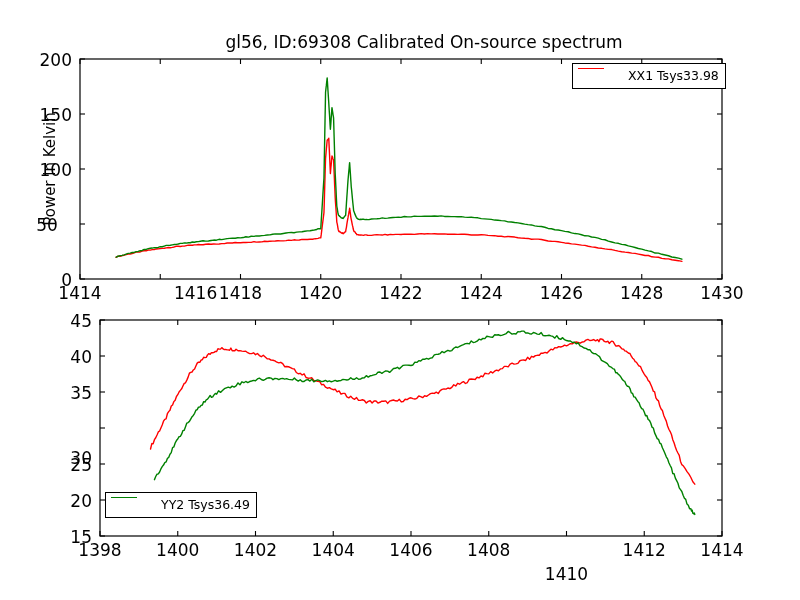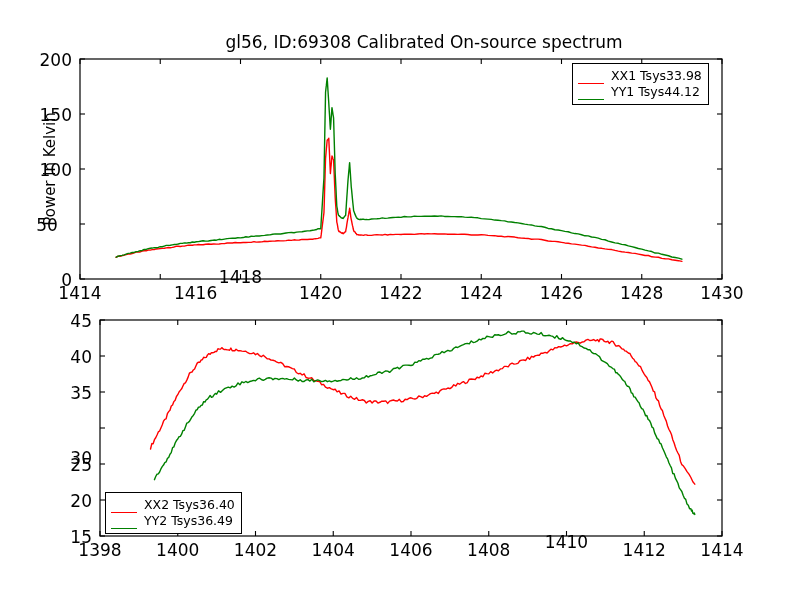--- a/index.html
+++ b/index.html
@@ -7,21 +7,21 @@
     width:800px;height:600px;background:#ffffff;
     font-family:"DejaVu Sans","Liberation Sans",sans-serif;
     overflow:hidden;position:relative;
   }
   #figure{position:absolute;left:0;top:0;width:800px;height:600px;}
   .tick-label{position:absolute;font-size:17px;color:#000;white-space:nowrap;}
   .axis-title{position:absolute;font-size:15px;color:#000;white-space:nowrap;}
   .plot-title{position:absolute;font-size:17px;color:#000;white-space:nowrap;}
   .legend-box{position:absolute;border:1px solid #000;background:#fff;
     padding:4px 6px 4px 5px;}
-  .legend-row{display:flex;align-items:flex-end;height:16px;}
+  .legend-row{display:flex;align-items:flex-start;height:16px;gap:17px;}
   .legend-swatch{width:26px;height:0;border-top:1.6px solid;margin-right:7px;}
   .legend-text{font-size:12.5px;color:#000;white-space:nowrap;line-height:16px;}
   svg{display:block;}
 </style>
 </head>
 <body>
 
 <div id="figure">
 
   <div class="plot-title" style="left:0;top:32px;width:800px;text-align:center;margin-left:24px;">gl56, ID:69308 Calibrated On-source spectrum</div>
@@ -100,59 +100,51 @@
         <polyline points="150.54,449.02 151.83,443.58 153.13,443.80 154.43,439.70 155.72,437.76 157.02,434.99 158.31,431.92 159.61,430.98 160.90,428.06 162.20,424.99 163.50,421.23 164.79,419.30 166.09,418.94 167.38,413.71 168.68,411.64 169.98,410.18 171.27,406.01 172.57,404.93 173.86,401.62 175.16,400.24 176.45,396.46 177.75,394.70 179.05,391.97 180.34,390.34 181.64,388.83 182.93,386.06 184.23,383.37 185.52,382.78 186.82,380.11 188.12,377.13 189.41,373.18 190.71,372.33 192.00,372.04 193.30,369.94 194.60,368.95 195.89,366.08 197.19,363.11 198.48,362.11 199.78,362.33 201.07,360.19 202.37,359.53 203.67,357.26 204.96,357.59 206.26,357.38 207.55,354.90 208.85,353.62 210.15,354.29 211.44,352.60 212.74,352.81 214.03,352.42 215.33,351.35 216.63,351.46 217.92,348.77 219.22,349.11 220.51,349.10 221.81,347.62 223.10,348.88 224.40,349.67 225.70,349.40 226.99,349.83 228.29,349.85 229.58,350.24 230.88,348.06 232.18,350.69 233.47,350.59 234.77,350.74 236.06,349.21 238.01,350.70 239.95,350.59 241.89,351.14 243.84,351.38 245.78,351.30 247.72,352.72 249.67,353.65 251.61,353.62 253.56,352.82 255.50,354.70 257.44,353.47 259.39,355.56 261.33,356.72 263.28,355.26 265.22,356.94 267.16,358.74 269.11,358.87 271.05,360.17 272.99,360.23 274.94,360.85 276.88,362.21 278.83,362.90 280.77,362.32 282.71,363.64 284.66,366.74 286.60,366.47 288.54,366.77 290.49,367.59 292.43,368.64 294.38,369.04 296.32,372.48 298.26,373.73 300.21,373.31 302.15,374.99 304.09,373.83 306.04,377.49 307.98,378.18 309.92,378.09 311.87,377.79 313.81,380.50 315.76,380.73 317.70,381.23 319.64,381.47 321.59,384.76 323.53,384.35 325.47,387.19 327.42,388.20 329.36,387.68 331.31,388.78 333.25,389.70 335.19,389.24 337.14,391.83 339.08,390.91 341.03,394.18 342.97,393.33 344.91,393.38 346.86,396.85 348.80,397.90 350.74,396.31 352.69,398.37 354.63,399.28 356.57,397.58 358.52,400.29 360.46,400.37 362.41,399.76 364.35,400.49 366.29,403.01 368.24,401.38 370.18,400.72 372.13,402.97 374.07,400.98 376.01,401.05 377.96,403.04 379.90,402.27 381.84,401.21 383.79,401.23 385.73,400.92 387.68,403.40 389.62,401.13 391.56,400.54 393.51,400.00 395.45,400.80 397.39,400.94 399.34,399.36 401.28,401.93 403.22,401.49 405.17,399.25 407.11,399.61 409.06,398.20 411.00,397.78 412.94,398.65 414.89,399.03 416.83,398.29 418.78,395.99 420.72,396.64 422.66,397.66 424.61,395.79 426.55,396.38 428.49,395.03 430.44,393.69 432.38,393.14 434.32,393.43 436.27,392.17 438.21,393.51 440.16,390.58 442.10,389.41 444.04,388.89 445.99,389.13 447.93,387.98 449.88,388.69 451.82,387.31 453.76,384.74 455.71,386.01 457.65,383.30 459.59,384.19 461.54,382.72 463.48,381.60 465.43,383.50 467.37,382.52 469.31,379.19 471.26,379.06 473.20,379.18 475.14,379.47 477.09,377.25 479.03,377.89 480.97,375.96 482.92,376.73 484.86,373.22 486.81,373.60 488.75,373.90 490.69,371.63 492.64,372.92 494.58,371.22 496.53,370.14 498.47,370.71 500.41,368.89 502.36,368.65 504.30,366.35 506.24,366.36 508.19,366.81 510.13,364.13 512.08,363.15 514.02,364.16 515.96,363.92 517.91,363.39 519.85,360.76 521.79,360.10 523.74,360.03 525.68,360.46 527.63,357.32 529.57,359.38 531.51,356.28 533.46,357.16 535.40,355.60 537.34,355.32 539.29,355.23 541.23,353.09 543.17,353.19 545.12,352.41 547.06,353.03 549.01,350.97 550.95,349.18 552.89,349.85 554.84,347.70 556.78,347.89 558.72,346.63 560.67,346.97 562.61,346.42 564.56,345.11 566.50,345.80 568.44,344.77 570.39,343.60 572.33,343.84 574.28,342.51 576.22,342.03 578.16,342.35 580.11,343.19 582.05,342.06 583.99,341.73 585.94,340.10 587.88,339.36 589.82,340.50 591.77,340.25 593.71,339.56 595.66,340.85 597.60,339.68 598.90,341.73 600.19,338.86 601.49,339.05 602.78,339.50 604.08,341.22 605.38,341.87 606.67,341.78 607.97,341.24 609.26,343.45 610.56,342.00 611.85,341.18 613.15,341.71 614.45,343.80 615.74,346.01 617.04,345.98 618.33,345.55 619.63,346.22 620.93,347.67 622.22,349.10 623.52,349.17 624.81,350.93 626.11,351.16 627.40,352.18 628.70,353.30 630.00,353.56 631.29,356.21 632.59,358.23 633.88,359.26 635.18,361.53 636.47,362.24 637.77,364.40 639.07,366.05 640.36,366.34 641.66,369.34 642.95,371.88 644.25,374.12 645.55,376.09 646.84,377.49 648.14,380.42 649.43,381.62 650.73,384.55 652.03,387.48 653.32,391.16 654.62,391.90 655.91,397.81 657.21,399.86 658.50,400.88 659.80,406.05 661.10,408.95 662.39,410.44 663.69,415.18 664.98,418.19 666.28,421.10 667.57,425.99 668.87,429.23 670.17,431.59 671.46,434.52 672.76,439.68 674.05,442.73 675.35,446.98 676.65,450.51 677.94,453.02 679.24,455.36 680.53,461.44 681.83,464.67 683.13,465.69 685.07,468.44 687.01,471.64 688.96,474.17 690.90,477.51 692.84,481.76 694.79,484.16" fill="none" stroke="#ff0000" stroke-width="1.4" stroke-linejoin="round" stroke-linecap="round"></polyline>
         <polyline points="154.43,479.70 155.72,476.51 157.02,474.21 158.31,473.91 159.61,472.00 160.90,468.96 162.20,466.65 163.50,465.06 164.79,462.56 166.09,461.94 167.38,458.41 168.68,457.54 169.97,454.25 171.27,452.65 172.57,447.59 173.86,446.98 175.16,442.96 176.45,440.55 177.75,438.99 179.05,436.71 180.34,436.38 181.64,434.14 182.93,430.60 184.23,430.23 185.53,426.77 186.82,423.10 188.12,422.54 189.41,421.39 190.71,419.06 192.00,416.84 193.30,415.47 194.60,413.34 195.89,410.24 197.19,409.67 198.48,407.16 199.78,407.11 201.07,405.32 202.37,405.01 203.67,401.61 204.96,402.08 206.26,399.77 207.55,399.18 208.85,397.36 210.15,395.46 211.44,397.27 212.74,396.80 214.03,394.90 215.33,393.47 216.63,394.15 218.57,390.77 220.51,392.37 222.46,390.57 224.40,388.68 226.34,387.81 228.29,387.09 230.23,387.87 232.17,386.13 234.12,387.02 236.06,385.94 238.01,382.93 239.95,384.75 241.89,381.78 243.84,382.73 245.78,381.47 247.72,382.53 249.67,381.52 251.61,381.02 253.56,380.42 255.50,380.80 257.44,378.92 259.39,378.10 261.33,379.50 263.28,380.31 265.22,379.32 267.16,378.15 269.11,377.71 271.05,378.08 272.99,379.66 274.94,378.36 276.88,378.59 278.82,379.63 280.77,378.66 282.71,378.43 284.66,379.08 286.60,378.65 288.54,379.39 290.49,379.62 292.43,379.92 294.38,377.97 296.32,379.92 298.26,381.14 300.21,379.76 302.15,381.56 304.09,381.43 306.04,380.00 307.98,379.66 309.93,381.06 311.87,379.20 313.81,381.81 315.76,380.67 317.70,379.85 319.64,380.65 321.59,381.57 323.53,381.26 325.47,380.44 327.42,381.68 329.36,380.83 331.31,381.77 333.25,381.13 335.19,380.43 337.14,381.26 339.08,380.74 341.03,380.47 342.97,379.44 344.91,379.64 346.86,380.05 348.80,379.51 350.74,377.73 352.69,379.30 354.63,379.31 356.57,377.75 358.52,379.21 360.46,379.12 362.41,377.95 364.35,377.79 366.29,375.68 368.24,377.14 370.18,375.80 372.13,375.44 374.07,374.89 376.01,374.37 377.96,372.22 379.90,371.96 381.84,373.36 383.79,371.99 385.73,370.88 387.68,371.16 389.62,372.39 391.56,370.53 393.51,368.45 395.45,368.32 397.39,367.30 399.34,368.88 401.28,367.07 403.22,365.35 405.17,365.16 407.11,365.15 409.06,365.28 411.00,365.54 412.94,364.98 414.89,362.10 416.83,362.40 418.78,360.66 420.72,361.04 422.66,359.30 424.61,359.31 426.55,358.46 428.49,359.20 430.44,358.11 432.38,357.70 434.33,354.89 436.27,354.34 438.21,354.24 440.16,353.59 442.10,351.54 444.04,352.72 445.99,351.36 447.93,350.29 449.88,351.05 451.82,350.57 453.76,348.27 455.71,347.04 457.65,347.51 459.59,346.41 461.54,345.41 463.48,344.71 465.42,343.67 467.37,343.37 469.31,343.86 471.26,340.93 473.20,342.49 475.14,342.08 477.09,341.23 479.03,339.18 480.97,339.88 482.92,338.33 484.86,338.67 486.81,336.30 488.75,336.67 490.69,337.15 492.64,337.30 494.58,334.82 496.53,334.95 498.47,334.77 500.41,335.55 502.36,335.08 504.30,334.36 506.24,333.56 508.19,331.41 510.13,332.70 512.07,334.10 514.02,333.59 515.96,334.02 517.91,331.67 519.85,331.88 521.79,331.12 523.74,331.11 525.68,332.96 527.63,332.84 529.57,333.71 531.51,334.04 533.46,332.53 535.40,333.20 537.34,334.10 539.29,334.33 541.23,332.61 543.18,335.56 545.12,335.81 547.06,335.60 549.01,335.26 550.95,335.93 552.89,336.42 554.84,338.12 556.78,335.64 558.72,338.50 560.67,339.36 562.61,337.65 564.56,339.67 566.50,340.53 568.44,340.95 570.39,341.03 572.33,342.51 574.28,342.18 576.22,343.83 578.16,342.81 580.11,345.81 582.05,346.58 583.99,347.99 585.94,348.40 587.88,349.68 589.82,349.62 591.77,352.38 593.71,353.64 595.66,353.76 597.60,355.24 599.54,356.57 601.49,360.31 603.43,361.34 605.38,362.35 607.32,363.65 609.26,366.31 611.21,367.20 613.15,368.84 614.45,369.19 615.74,372.77 617.04,372.72 618.33,374.40 619.63,375.28 620.93,377.22 622.22,379.31 623.52,380.75 624.81,381.47 626.11,384.67 627.40,386.25 628.70,386.42 630.00,388.52 631.29,392.84 632.59,393.44 633.88,396.92 635.18,397.18 636.47,399.38 637.77,401.44 639.07,402.66 640.36,406.40 641.66,408.61 642.95,409.21 644.25,412.02 645.55,415.83 646.84,415.44 648.14,419.50 649.43,420.41 650.73,423.06 652.03,427.22 653.32,428.01 654.62,432.91 655.91,435.62 657.21,438.63 658.50,439.34 659.80,443.13 661.10,443.91 662.39,447.75 663.69,450.49 664.98,453.48 666.28,456.84 667.57,458.86 668.87,462.78 670.17,465.52 671.46,467.84 672.76,473.66 674.05,473.70 675.35,478.16 676.65,480.65 677.94,483.25 679.24,487.89 680.53,489.70 681.83,491.48 683.13,495.27 684.42,498.26 685.72,499.39 687.01,504.07 688.31,505.28 689.60,508.86 690.90,508.71 691.55,511.16 692.20,510.15 692.84,513.31 693.49,513.79 694.14,512.88 694.79,514.40" fill="none" stroke="#008000" stroke-width="1.4" stroke-linejoin="round" stroke-linecap="round"></polyline>
       </g>
   </svg>
 
   <div class="legend-box" id="legend-upper" style="left:572px;top:63px;">
       <div class="legend-row">
         <span class="legend-swatch" style="border-top-color: rgb(255, 0, 0);"></span>
         <span class="legend-text">XX1 Tsys33.98</span>
       </div>
-      <div class="legend-row">
-        <span class="legend-swatch" style="border-top-color: rgb(0, 128, 0);"></span>
-        <span class="legend-text">YY1 Tsys44.12</span>
-      </div>
     </div>
 
   <div class="legend-box" id="legend-lower" style="left:105px;top:492px;">
-      <div class="legend-row">
-        <span class="legend-swatch" style="border-top-color: rgb(255, 0, 0);"></span>
-        <span class="legend-text">XX2 Tsys36.40</span>
-      </div>
       <div class="legend-row">
         <span class="legend-swatch" style="border-top-color: rgb(0, 128, 0);"></span>
         <span class="legend-text">YY2 Tsys36.49</span>
       </div>
     </div>
 
   <div id="tick-layer">
       <div class="tick-label" style="left: 54px; top: 283px; width: 52px; text-align: center;">1414</div>
       <div class="tick-label" style="left: 134.25px; top: 283px; width: 52px; text-align: right; margin-left: 31px;">1416</div>
-      <div class="tick-label" style="left: 214.5px; top: 267px; width: 52px; text-align: center;">1418</div>
+      <div class="tick-label" style="left: 214.5px; top: 283px; width: 52px; text-align: center;">1418</div>
       <div class="tick-label" style="left: 294.75px; top: 283px; width: 52px; text-align: center;">1420</div>
       <div class="tick-label" style="left: 375px; top: 283px; width: 52px; text-align: center;">1422</div>
       <div class="tick-label" style="left: 455.25px; top: 283px; width: 52px; text-align: center;">1424</div>
       <div class="tick-label" style="left: 535.5px; top: 283px; width: 52px; text-align: center;">1426</div>
       <div class="tick-label" style="left: 615.75px; top: 283px; width: 52px; text-align: center;">1428</div>
       <div class="tick-label" style="left: 696px; top: 283px; width: 52px; text-align: center;">1430</div>
       <div class="tick-label" style="left: 22px; top: 270px; width: 50px; text-align: right;">0</div>
       <div class="tick-label" style="left: 22px; top: 215px; width: 50px; text-align: center;">50</div>
       <div class="tick-label" style="left: 22px; top: 160px; width: 50px; text-align: right;">100</div>
       <div class="tick-label" style="left: 22px; top: 105px; width: 50px; text-align: right;">150</div>
       <div class="tick-label" style="left: 22px; top: 50px; width: 50px; text-align: right;">200</div>
       <div class="tick-label" style="left: 74px; top: 540px; width: 52px; text-align: center;">1398</div>
       <div class="tick-label" style="left: 151.75px; top: 540px; width: 52px; text-align: center;">1400</div>
       <div class="tick-label" style="left: 229.5px; top: 540px; width: 52px; text-align: center;">1402</div>
       <div class="tick-label" style="left: 307.25px; top: 540px; width: 52px; text-align: center;">1404</div>
       <div class="tick-label" style="left: 385px; top: 540px; width: 52px; text-align: center;">1406</div>
       <div class="tick-label" style="left: 462.75px; top: 540px; width: 52px; text-align: center;">1408</div>
-      <div class="tick-label" style="left: 540.5px; top: 532px; width: 52px; text-align: center;">1410</div>
+      <div class="tick-label" style="left: 540.5px; top: 564px; width: 52px; text-align: center;">1410</div>
       <div class="tick-label" style="left: 618.25px; top: 540px; width: 52px; text-align: center;">1412</div>
       <div class="tick-label" style="left: 696px; top: 540px; width: 52px; text-align: center;">1414</div>
       <div class="tick-label" style="left: 42px; top: 527px; width: 50px; text-align: right;">15</div>
       <div class="tick-label" style="left: 42px; top: 491px; width: 50px; text-align: right;">20</div>
       <div class="tick-label" style="left: 42px; top: 455px; width: 50px; text-align: right;">25</div>
       <div class="tick-label" style="left: 42px; top: 419px; width: 50px; text-align: right; margin-top: 29px;">30</div>
       <div class="tick-label" style="left: 42px; top: 383px; width: 50px; text-align: right;">35</div>
       <div class="tick-label" style="left: 42px; top: 347px; width: 50px; text-align: right;">40</div>
       <div class="tick-label" style="left: 42px; top: 311px; width: 50px; text-align: right;">45</div>
     </div>

